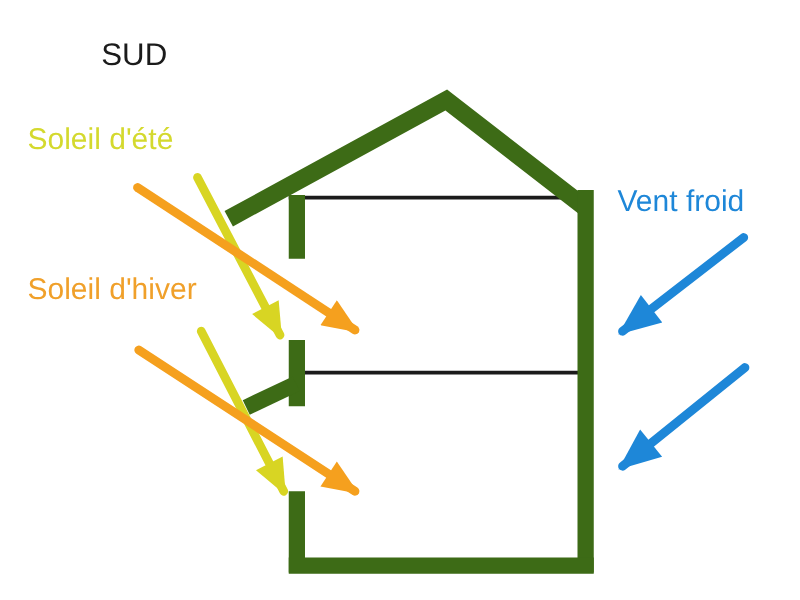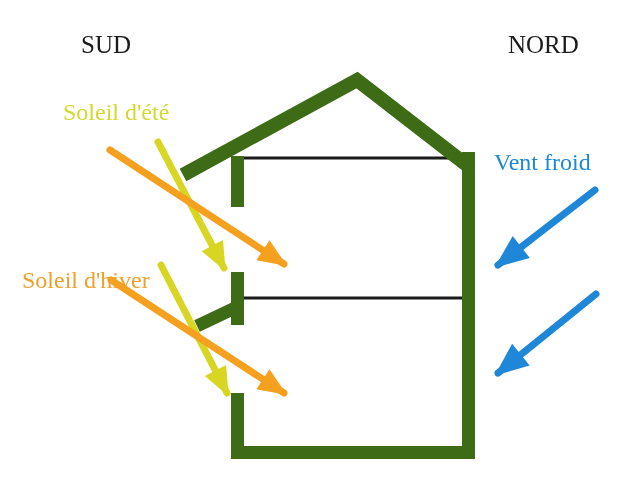--- a/index.html
+++ b/index.html
@@ -1,26 +1,26 @@
 <!DOCTYPE html>
 <html><head>
 <meta charset="utf-8">
 <style>
   html,body { margin:0; padding:0; background:#ffffff; }
   .stage {
     position:relative; width:640px; height:480px;
     background:#ffffff; overflow:hidden;
-    font-family:Liberation Serif, serif;
+    font-family:Liberation Sans, sans-serif;
   }
   .diagram-svg { position:absolute; left:0; top:0; width:640px; height:480px; }
   .lbl { position:absolute; white-space:nowrap; line-height:1; }
   .lbl-sud   { left:81px;  top:32px;  font-size:25px; color:#1b1b1b; }
   .lbl-nord  { left:508px; top:32px;  font-size:25px; color:#1b1b1b; }
-  .lbl-ete   { left:22px;  top:100px; font-size:24px; color:#d4d92e;margin-left:41px; }
-  .lbl-hiver { left:22px;  top:220px; font-size:24px; color:#f0a02a;margin-top:48px; }
+  .lbl-ete   { left:22px;  top:100px; font-size:24px; color:#d4d92e; }
+  .lbl-hiver { left:22px;  top:220px; font-size:24px; color:#f0a02a; }
   .lbl-vent  { left:494px; top:150px; font-size:24px; color:#1e87d8;text-align:center; }
 </style>
 </head>
 <body>
 
 <div class="stage">
 
   <svg class="diagram-svg" viewBox="0 0 640 480">
     <defs>
       <marker id="ah-yellow" viewBox="0 0 12 10" refX="10.5" refY="5" markerWidth="32" markerHeight="24" orient="auto" markerUnits="userSpaceOnUse">
@@ -49,18 +49,17 @@
     <line x1="161" y1="265" x2="227" y2="393" stroke-width="7" stroke-linecap="round" marker-end="url(#ah-yellow)" stroke="#d8d523"></line>
 
     <line x1="110" y1="150" x2="284" y2="264" stroke-width="7" stroke-linecap="round" marker-end="url(#ah-orange)" stroke="#f5a01e"></line>
     <line x1="111" y1="280" x2="284" y2="393" stroke-width="7" stroke-linecap="round" marker-end="url(#ah-orange)" stroke="#f5a01e"></line>
 
     <line x1="595" y1="190" x2="498" y2="265" stroke-width="7" stroke-linecap="round" marker-end="url(#ah-blue)" stroke="#1e87d8"></line>
     <line x1="596" y1="294" x2="498" y2="373" stroke-width="7" stroke-linecap="round" marker-end="url(#ah-blue)" stroke="#1e87d8"></line>
   </svg>
 
   <div class="lbl lbl-sud">SUD</div>
-  <div class="lbl lbl-nord">NORD</div>
   <div class="lbl lbl-ete">Soleil d'été</div>
   <div class="lbl lbl-hiver">Soleil d'hiver</div>
   <div class="lbl lbl-vent">Vent froid</div>
 
 </div>
 
 </body></html>

